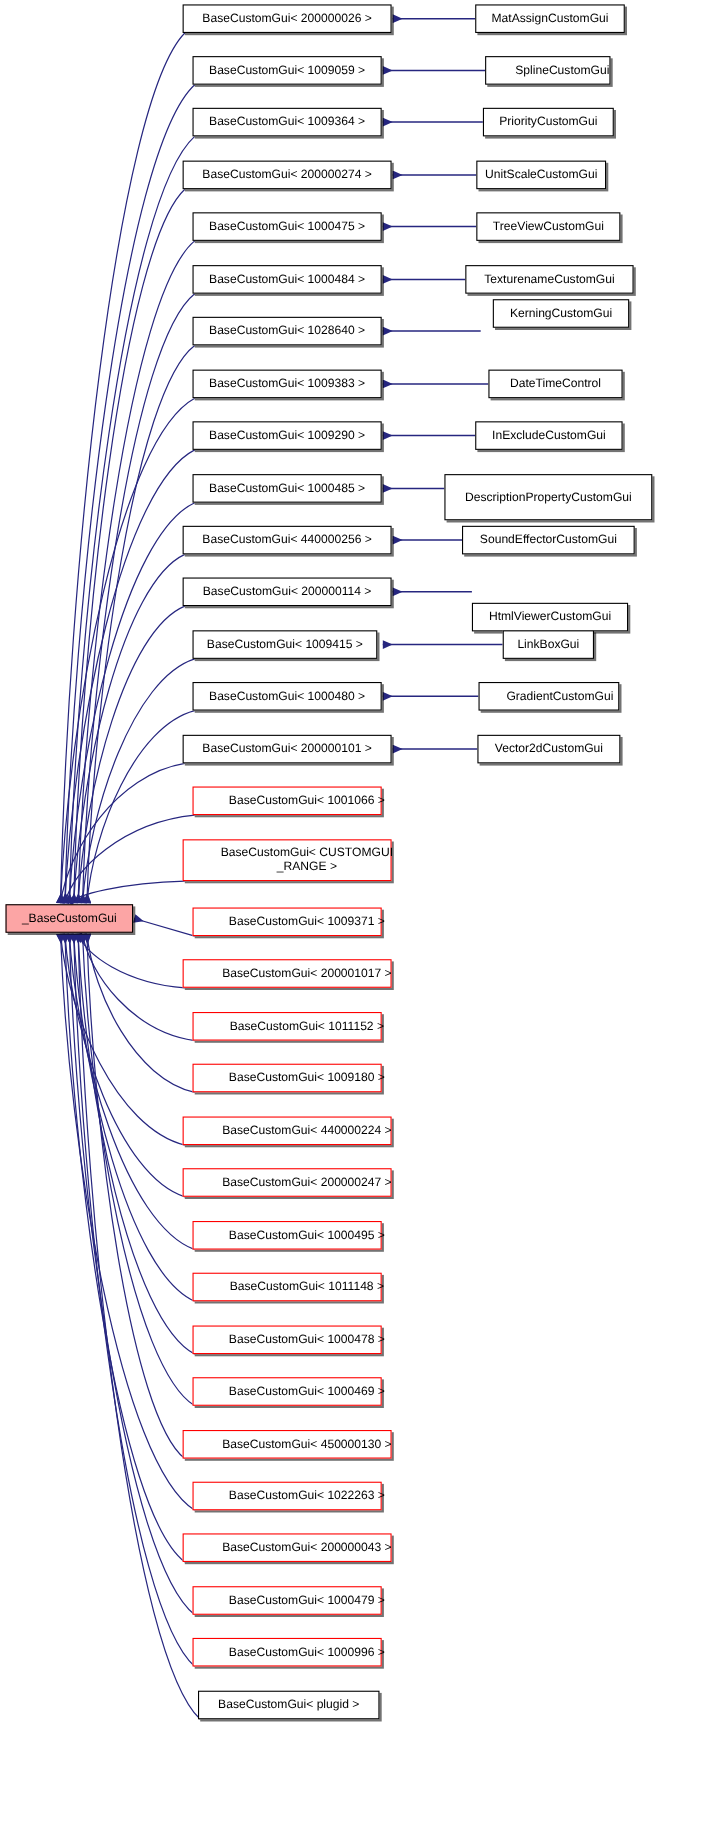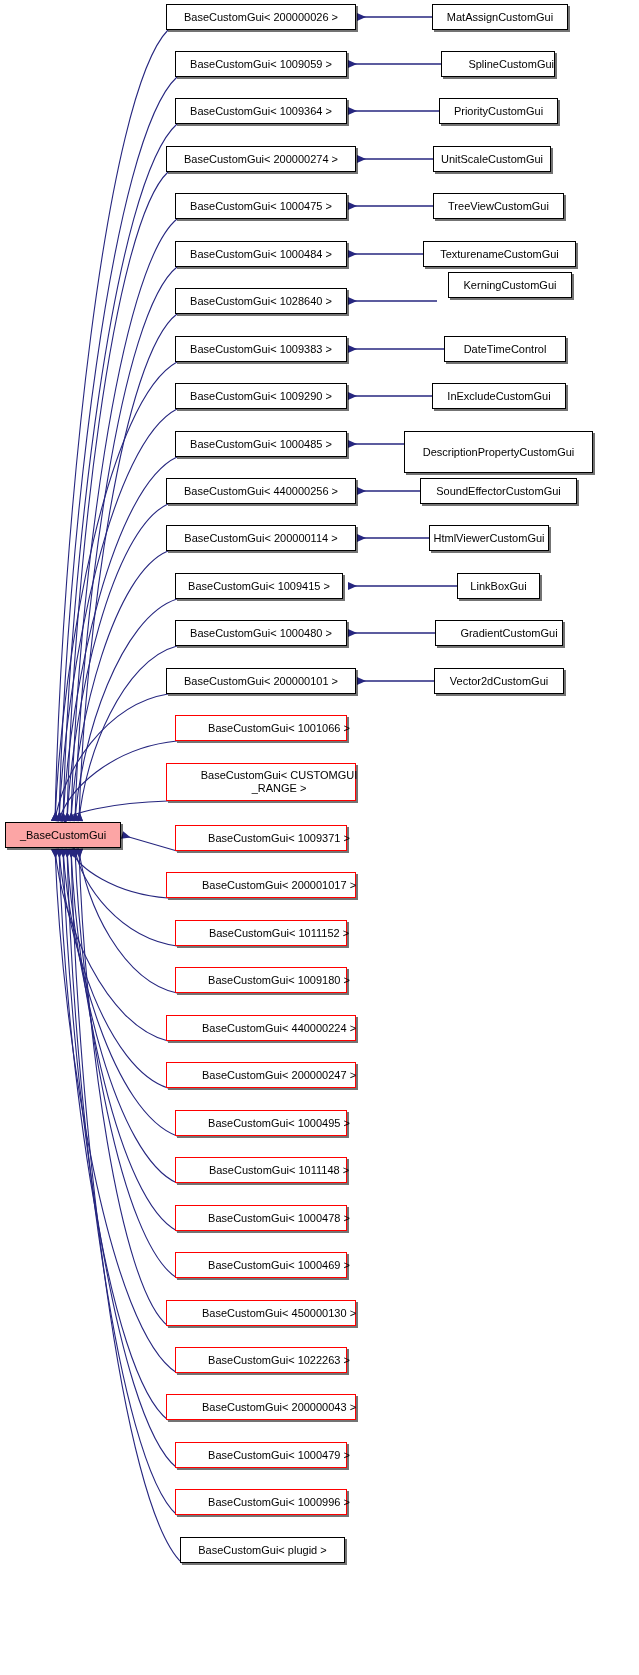--- a/index.html
+++ b/index.html
@@ -159,18 +159,18 @@
       <div class="node" style="left: 441px; top: 51px; width: 114px; height: 26px; justify-content: flex-end;"><span>SplineCustomGui</span></div>
       <div class="node" style="left: 439px; top: 98px; width: 119px; height: 26px;"><span>PriorityCustomGui</span></div>
       <div class="node" style="left: 433px; top: 146px; width: 118px; height: 26px; justify-content: center;"><span>UnitScaleCustomGui</span></div>
       <div class="node" style="left: 433px; top: 193px; width: 131px; height: 26px;"><span>TreeViewCustomGui</span></div>
       <div class="node" style="left: 423px; top: 241px; width: 153px; height: 26px;"><span>TexturenameCustomGui</span></div>
       <div class="node" style="left: 437px; top: 272px; width: 124px; height: 26px; margin-left: 11px;"><span>KerningCustomGui</span></div>
       <div class="node" style="left: 444px; top: 336px; width: 122px; height: 26px;"><span>DateTimeControl</span></div>
       <div class="node" style="left: 432px; top: 383px; width: 134px; height: 26px;"><span>InExcludeCustomGui</span></div>
       <div class="node" style="left: 404px; top: 431px; width: 189px; height: 42px;"><span>DescriptionPropertyCustomGui</span></div>
       <div class="node" style="left: 420px; top: 478px; width: 157px; height: 26px;"><span>SoundEffectorCustomGui</span></div>
-      <div class="node" style="left: 429px; top: 525px; width: 120px; height: 26px; justify-content: center;"><span>HtmlViewerCustomGui</span></div>
+      <div class="node" style="left: 429px; top: 548px; width: 142px; height: 26px; justify-content: center;"><span>HtmlViewerCustomGui</span></div>
       <div class="node" style="left: 457px; top: 573px; width: 83px; height: 26px;"><span>LinkBoxGui</span></div>
       <div class="node" style="left: 435px; top: 620px; width: 128px; height: 26px; padding-left: 20px;"><span>GradientCustomGui</span></div>
       <div class="node" style="left: 434px; top: 668px; width: 130px; height: 26px;"><span>Vector2dCustomGui</span></div>
     </div>
 </div>
 
 </body></html>

